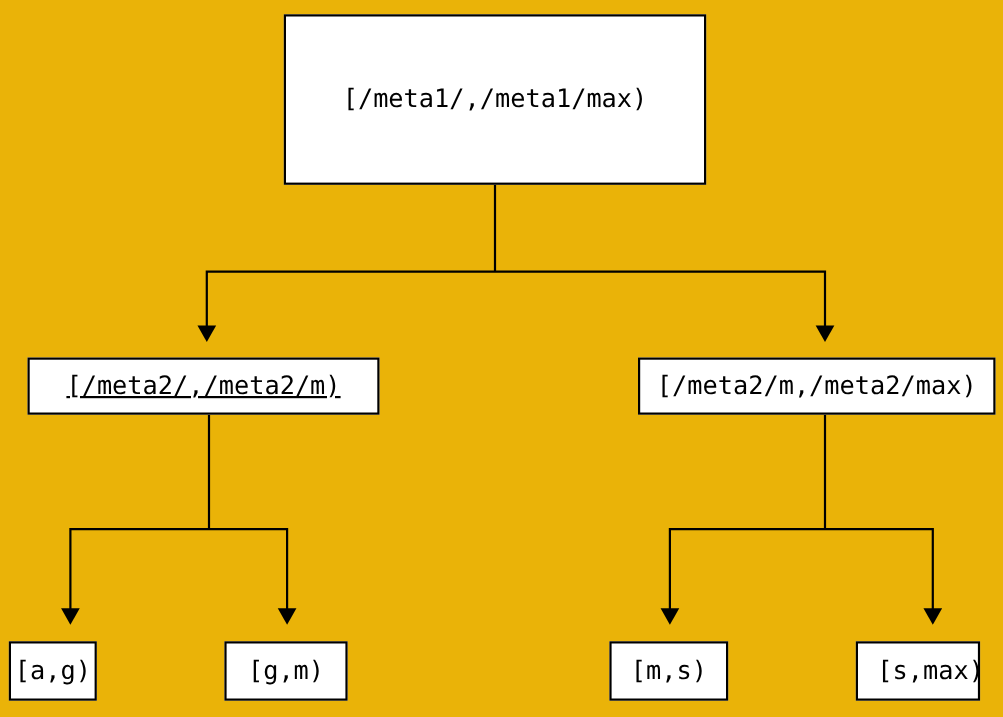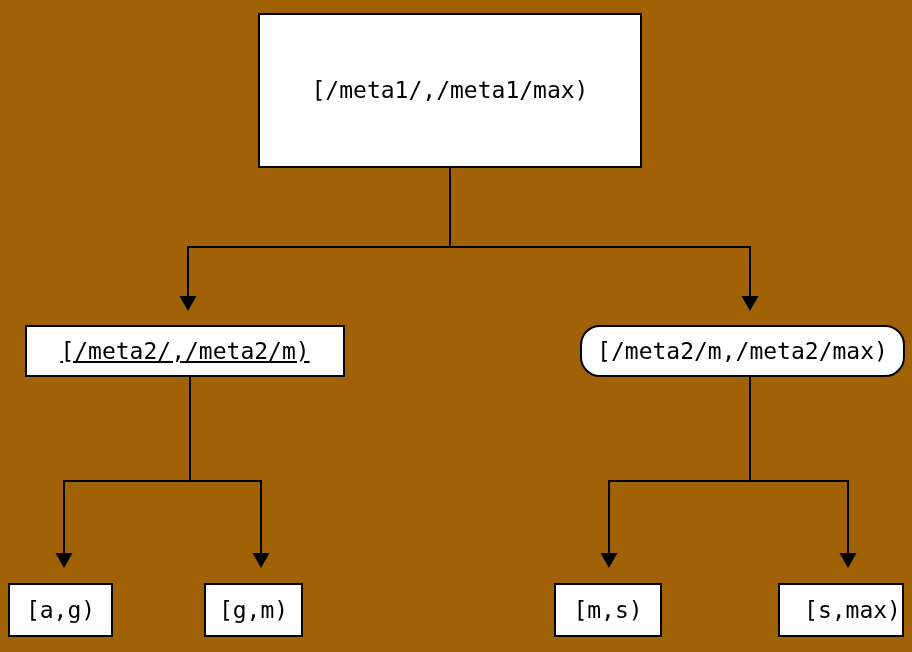--- a/index.html
+++ b/index.html
@@ -4,21 +4,21 @@
 <style>
   html, body {
     margin: 0;
     padding: 0;
     background: #ffffff;
   }
   .canvas {
     position: relative;
     width: 912px;
     height: 652px;
-    background: #a16207;
+    background: #eab308;
     font-family: "DejaVu Sans Mono", monospace;
     color: #000000;
     overflow: hidden;
   }
   .edges {
     position: absolute;
     left: 0;
     top: 0;
     width: 912px;
     height: 652px;
@@ -39,25 +39,25 @@
     background: #ffffff;
     display: flex;
     align-items: center;
     justify-content: center;
     font-size: 23px;
     line-height: 1;
     white-space: nowrap;
   }
   .node-root   { left: 258px; top: 13px;  width: 384px; height: 155px; }
   .node-l2a    { left: 25px;  top: 325px; width: 320px; height: 52px; text-decoration: underline; }
-  .node-l2b    { left: 580px; top: 325px; width: 325px; height: 52px; border-radius: 20px; }
-  .node-leaf1  { left: 8px;   top: 583px; width: 105px; height: 54px; }
-  .node-leaf2  { left: 204px; top: 583px; width: 99px; height: 54px; }
+  .node-l2b    { left: 580px; top: 325px; width: 325px; height: 52px; }
+  .node-leaf1  { left: 8px;   top: 583px; width: 80px; height: 54px; }
+  .node-leaf2  { left: 204px; top: 583px; width: 112px; height: 54px; }
   .node-leaf3  { left: 554px; top: 583px; width: 108px; height: 54px; }
-  .node-leaf4  { left: 778px; top: 583px; width: 126px; height: 54px; padding-left: 23px; }
+  .node-leaf4  { left: 778px; top: 583px; width: 113px; height: 54px; padding-left: 23px; }
 </style>
 </head>
 <body>
 
 <div class="canvas">
 
   <svg class="edges" viewBox="0 0 912 652" xmlns="http://www.w3.org/2000/svg">
 
     <path d="M450,168 L450,247 M188,247 L750,247 M188,246 L188,297 M750,246 L750,297"></path>
     <polygon points="179.5,296 196.5,296 188,311"></polygon>

